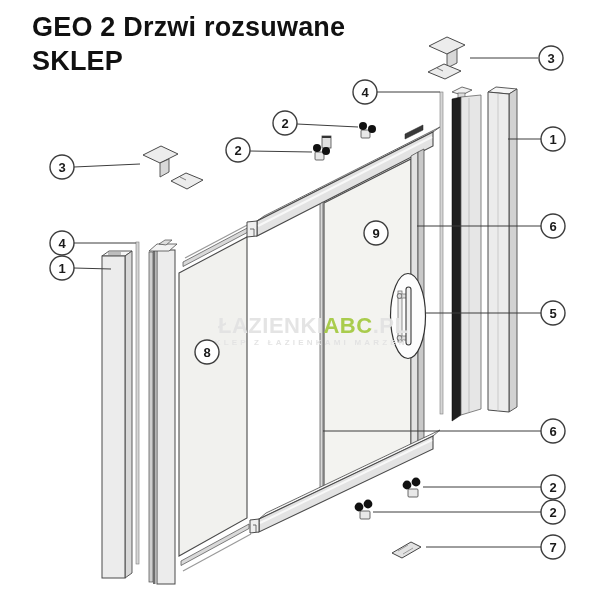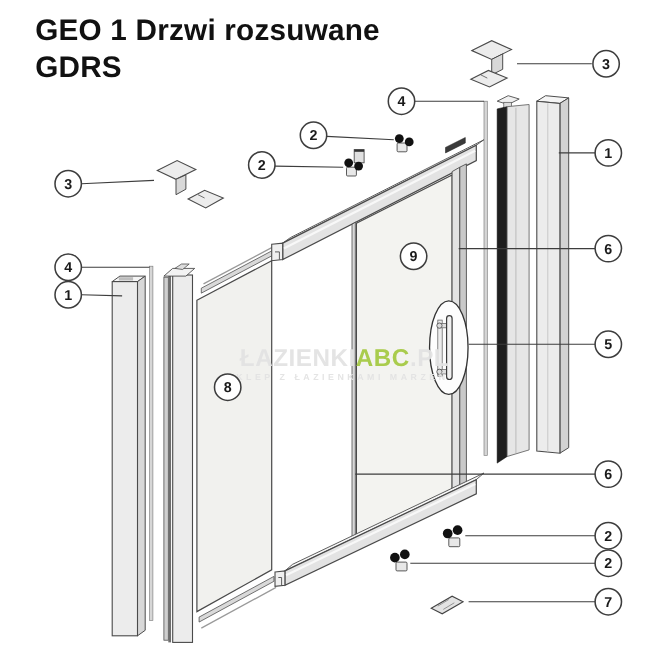--- a/index.html
+++ b/index.html
@@ -231,15 +231,15 @@
     <g class="callout">
       <circle cx="207" cy="352" r="12"></circle>
       <text x="207" y="356.5">8</text>
     </g>
     <g class="callout">
       <circle cx="376" cy="233" r="12"></circle>
       <text x="376" y="237.5">9</text>
     </g>
   </svg>
 
-  <div class="title"><span>GEO 1 Drzwi rozsuwane</span><br><span>GDRS</span></div>
+  <div class="title"><span>GEO 2 Drzwi rozsuwane</span><br><span>SKLEP</span></div>
 
 </div>
 
 </body></html>

